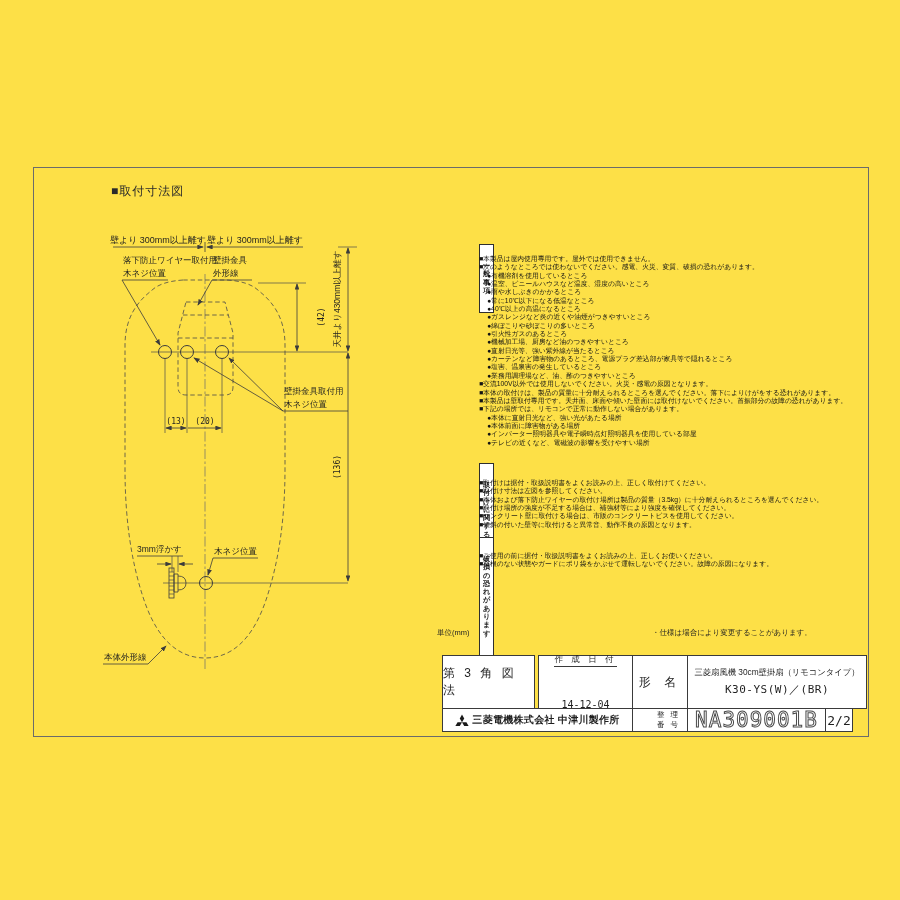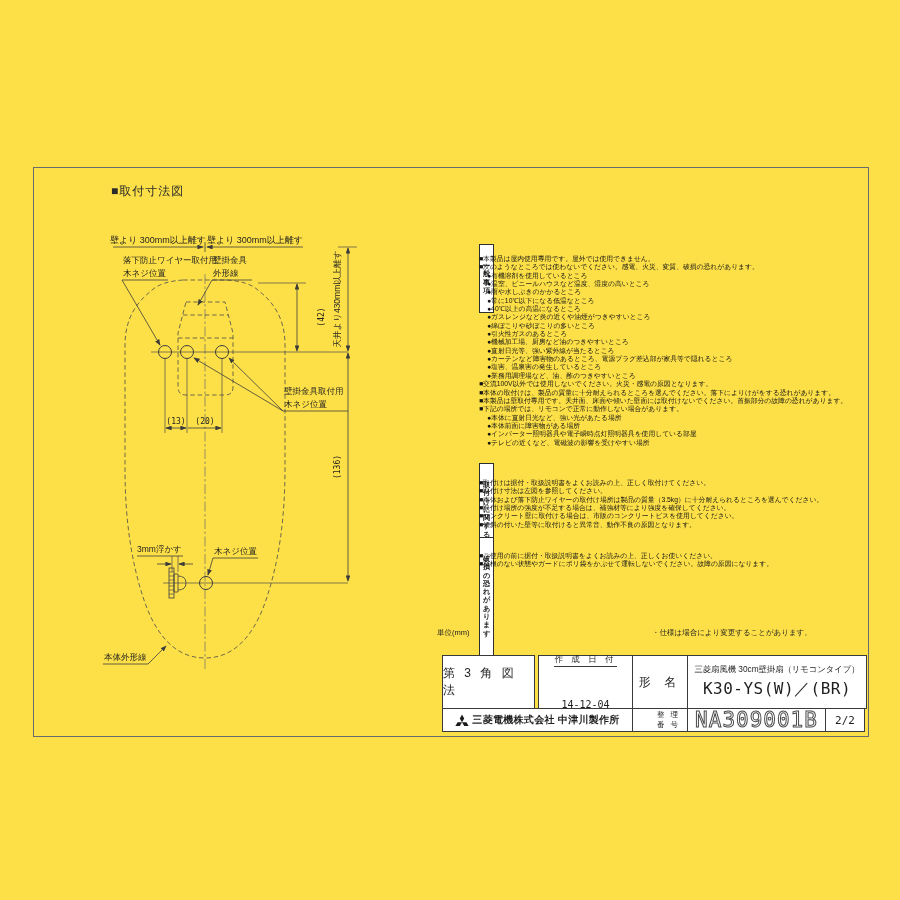--- a/index.html
+++ b/index.html
@@ -26,25 +26,25 @@
   .spec-note{position:absolute;left:652px;top:628px;font-size:7.5px;}
   .tblock{position:absolute;left:442px;top:655px;width:425px;height:77px;}
   .tblock .cell{position:absolute;box-sizing:border-box;border:1px solid #3a3a3a;display:flex;align-items:center;justify-content:center;background:#fff;}
   .c-proj{left:0;top:0;width:93px;height:54px;font-size:12px;letter-spacing:3px;}
   .c-date{left:96px;top:0;width:95px;height:54px;flex-direction:column;padding:0;justify-content:stretch;align-items:stretch;display:flex;}
   .c-date .dlabel{flex:1;display:flex;align-items:center;justify-content:center;font-size:8.5px;letter-spacing:3px;border-bottom:1px solid #3a3a3a;}
   .c-date .dvalue{flex:1;display:flex;align-items:center;justify-content:center;font-size:10px;font-family:"DejaVu Sans Mono",monospace;margin-top:32px;}
   .c-model{left:190px;top:0;width:56px;height:54px;font-size:12px;letter-spacing:5px;}
   .c-prod{left:245px;top:0;width:180px;height:54px;flex-direction:column;align-items:flex-start;justify-content:center;gap:4px;}
   .c-prod .p1{font-size:8.3px;}
-  .c-prod .p2{font-size:16px;font-family:"DejaVu Sans Mono",monospace;letter-spacing:0.5px;}
+  .c-prod .p2{font-size:11px;font-family:"DejaVu Sans Mono",monospace;letter-spacing:0.5px;}
   .c-comp{left:0;top:53px;width:191px;height:24px;font-weight:bold;font-size:10px;letter-spacing:0.3px;gap:3px;}
   .c-ref{left:190px;top:53px;width:56px;height:24px;font-size:7.5px;letter-spacing:2px;padding-left:24px;}
   .c-refnum{left:245px;top:53px;width:139px;height:24px;font-size:21px;font-family:"DejaVu Sans Mono",monospace;letter-spacing:1px;color:#ffffff;-webkit-text-stroke:1px #4a4a4a;}
-  .c-page{left:383px;top:53px;width:40px;height:24px;font-size:11px;font-family:"DejaVu Sans Mono",monospace;}
+  .c-page{left:383px;top:53px;width:28px;height:24px;font-size:13px;font-family:"DejaVu Sans Mono",monospace;}
   .logo{width:14px;height:13px;flex:0 0 auto;}
 </style>
 </head>
 <body>
 
 <div class="sheet">
   <div class="sheet-border"></div>
   <div class="page-title">■取付寸法図</div>
 
   <svg class="draw" width="900" height="900" viewBox="0 0 900 900">

